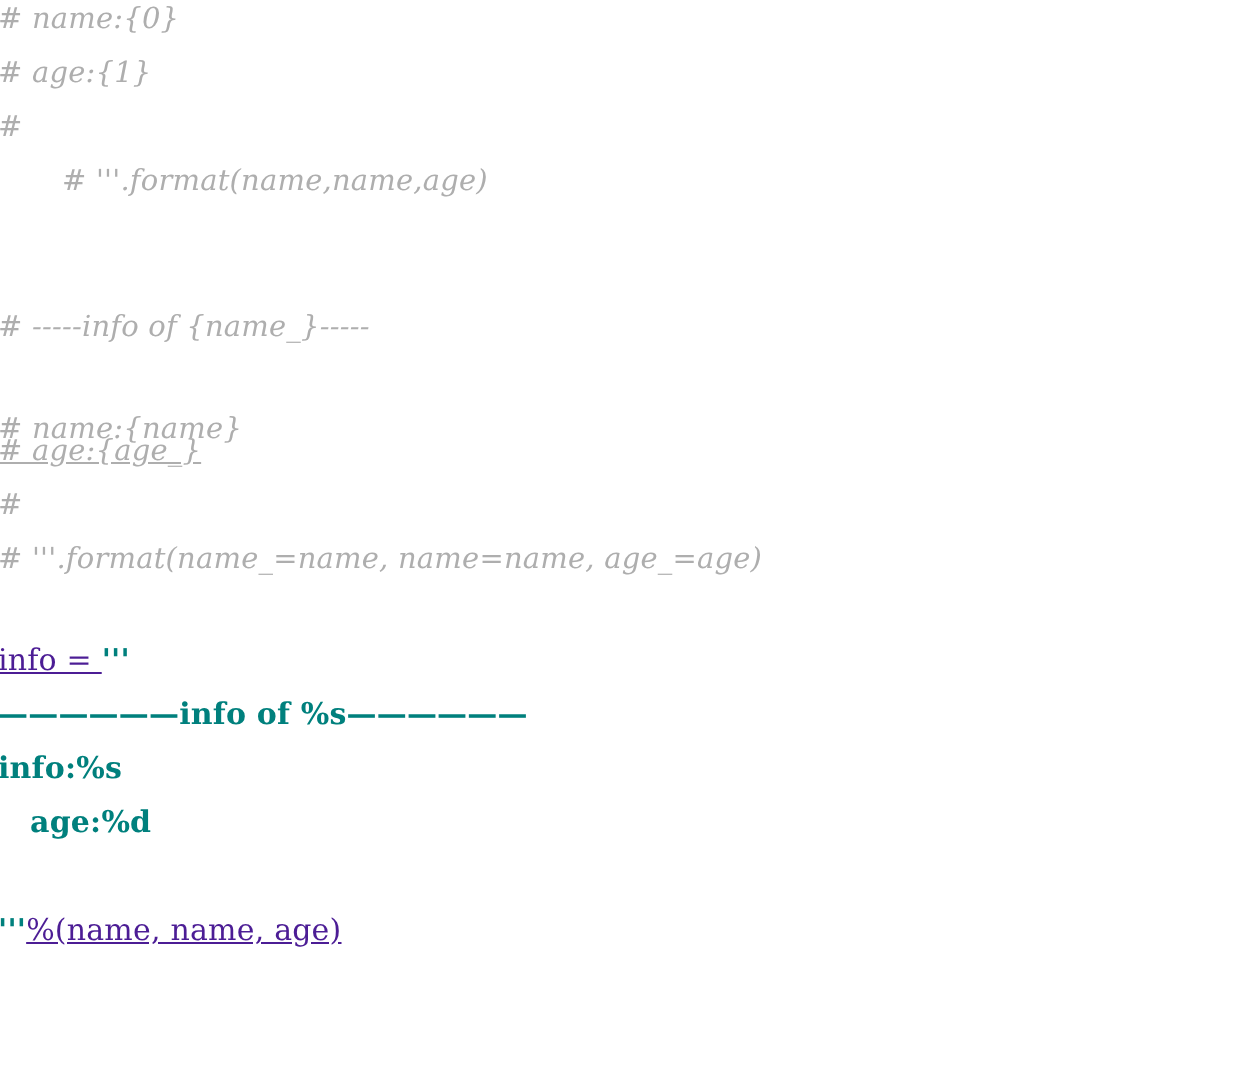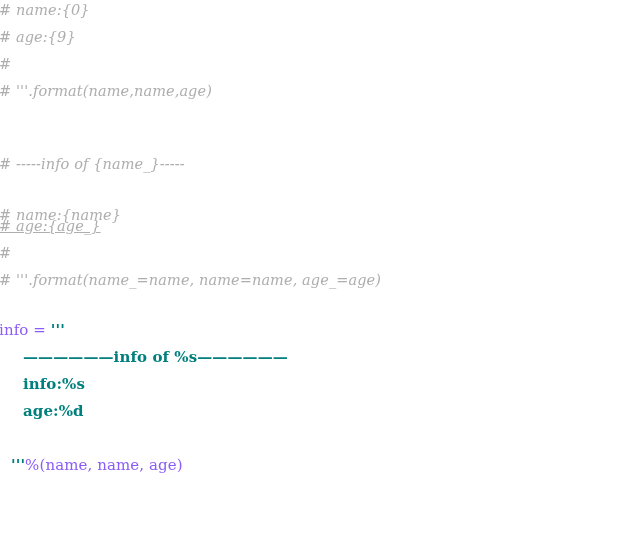--- a/index.html
+++ b/index.html
@@ -34,60 +34,60 @@
     font-style: italic;
     font-family: "DejaVu Serif", "Liberation Serif", serif;
     font-size: 14.5px;
   }
   
   .code {
     font-family: "DejaVu Serif", "Liberation Serif", serif;
     font-size: 15px;
   }
   .tok-plain {
-    color: #8b5cf6;
+    color: #4c1d95;
+    text-decoration: underline;
   }
   .tok-string {
     color: #00807d;
     font-weight: bold;
-    padding-left: 24px;
   }
   .tok-quote {
     color: #00807d;
     font-weight: bold;
   }
 </style>
 </head>
 <body>
 
 <div id="editor">
 
   <div class="code-line comment" style="top:0px;"># name:{0}</div>
 
-  <div class="code-line comment" style="top:27px;"># age:{9}</div>
+  <div class="code-line comment" style="top:27px;"># age:{1}</div>
 
   <div class="code-line comment" style="top:54px;">#</div>
 
-  <div class="code-line comment" style="top:81px;"># '''.format(name,name,age)</div>
+  <div class="code-line comment" style="top:81px;padding-left:32px;"># '''.format(name,name,age)</div>
 
 
   <div class="code-line comment" style="top:154px;"># -----info of {name_}-----</div>
 
   <div class="code-line comment" style="top:205px;"># name:{name}</div>
 
   <div class="code-line comment" style="top:216px;text-decoration:underline;"># age:{age_}</div>
 
   <div class="code-line comment" style="top:243px;">#</div>
 
   <div class="code-line comment" style="top:270px;"># '''.format(name_=name, name=name, age_=age)</div>
 
   <div class="code-line code" style="top:320px;"><span class="tok-plain">info = </span><span class="tok-quote">'''</span></div>
 
   <div class="code-line code tok-string" style="top:347px;">——————info of %s——————</div>
 
   <div class="code-line code tok-string" style="top:374px;">info:%s</div>
 
-  <div class="code-line code tok-string" style="top:401px;">age:%d</div>
+  <div class="code-line code tok-string" style="top:401px;margin-left:16px;">age:%d</div>
 
-  <div class="code-line code" style="top:455px;margin-left:12px;"><span class="tok-quote">'''</span><span class="tok-plain">%(name, name, age)</span></div>
+  <div class="code-line code" style="top:455px;"><span class="tok-quote">'''</span><span class="tok-plain">%(name, name, age)</span></div>
 
 
 </div>
 
 </body></html>

